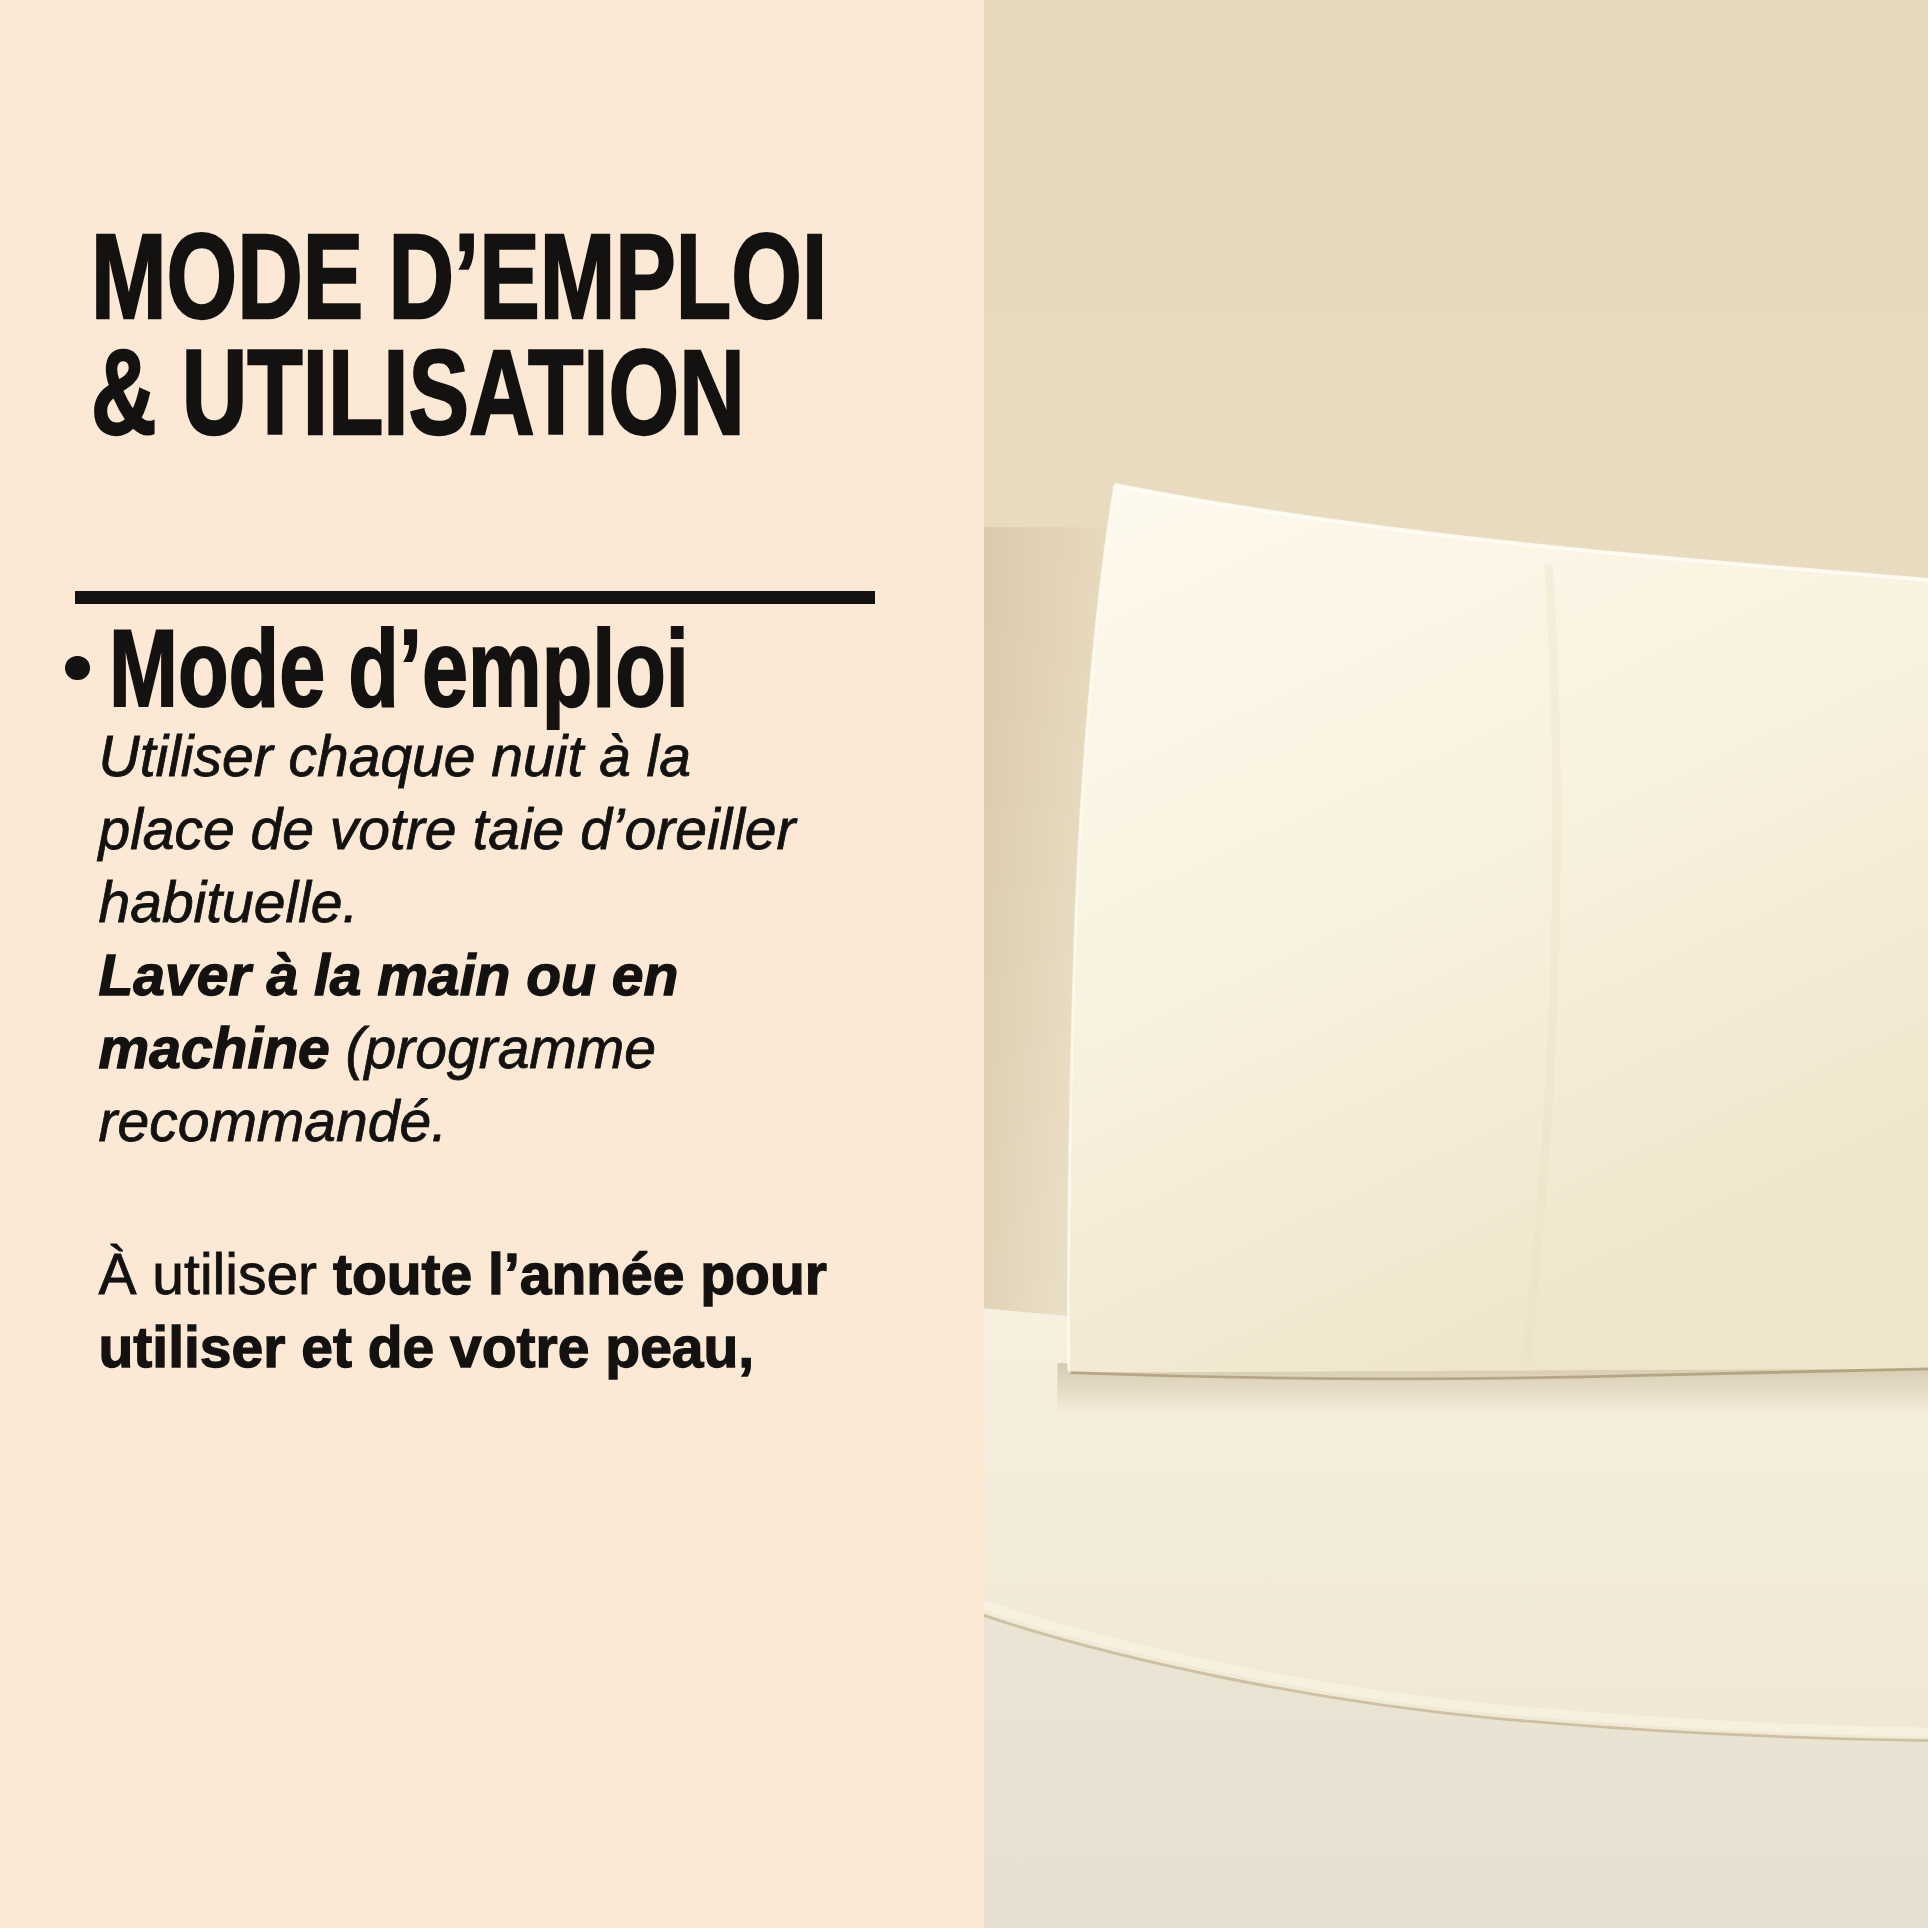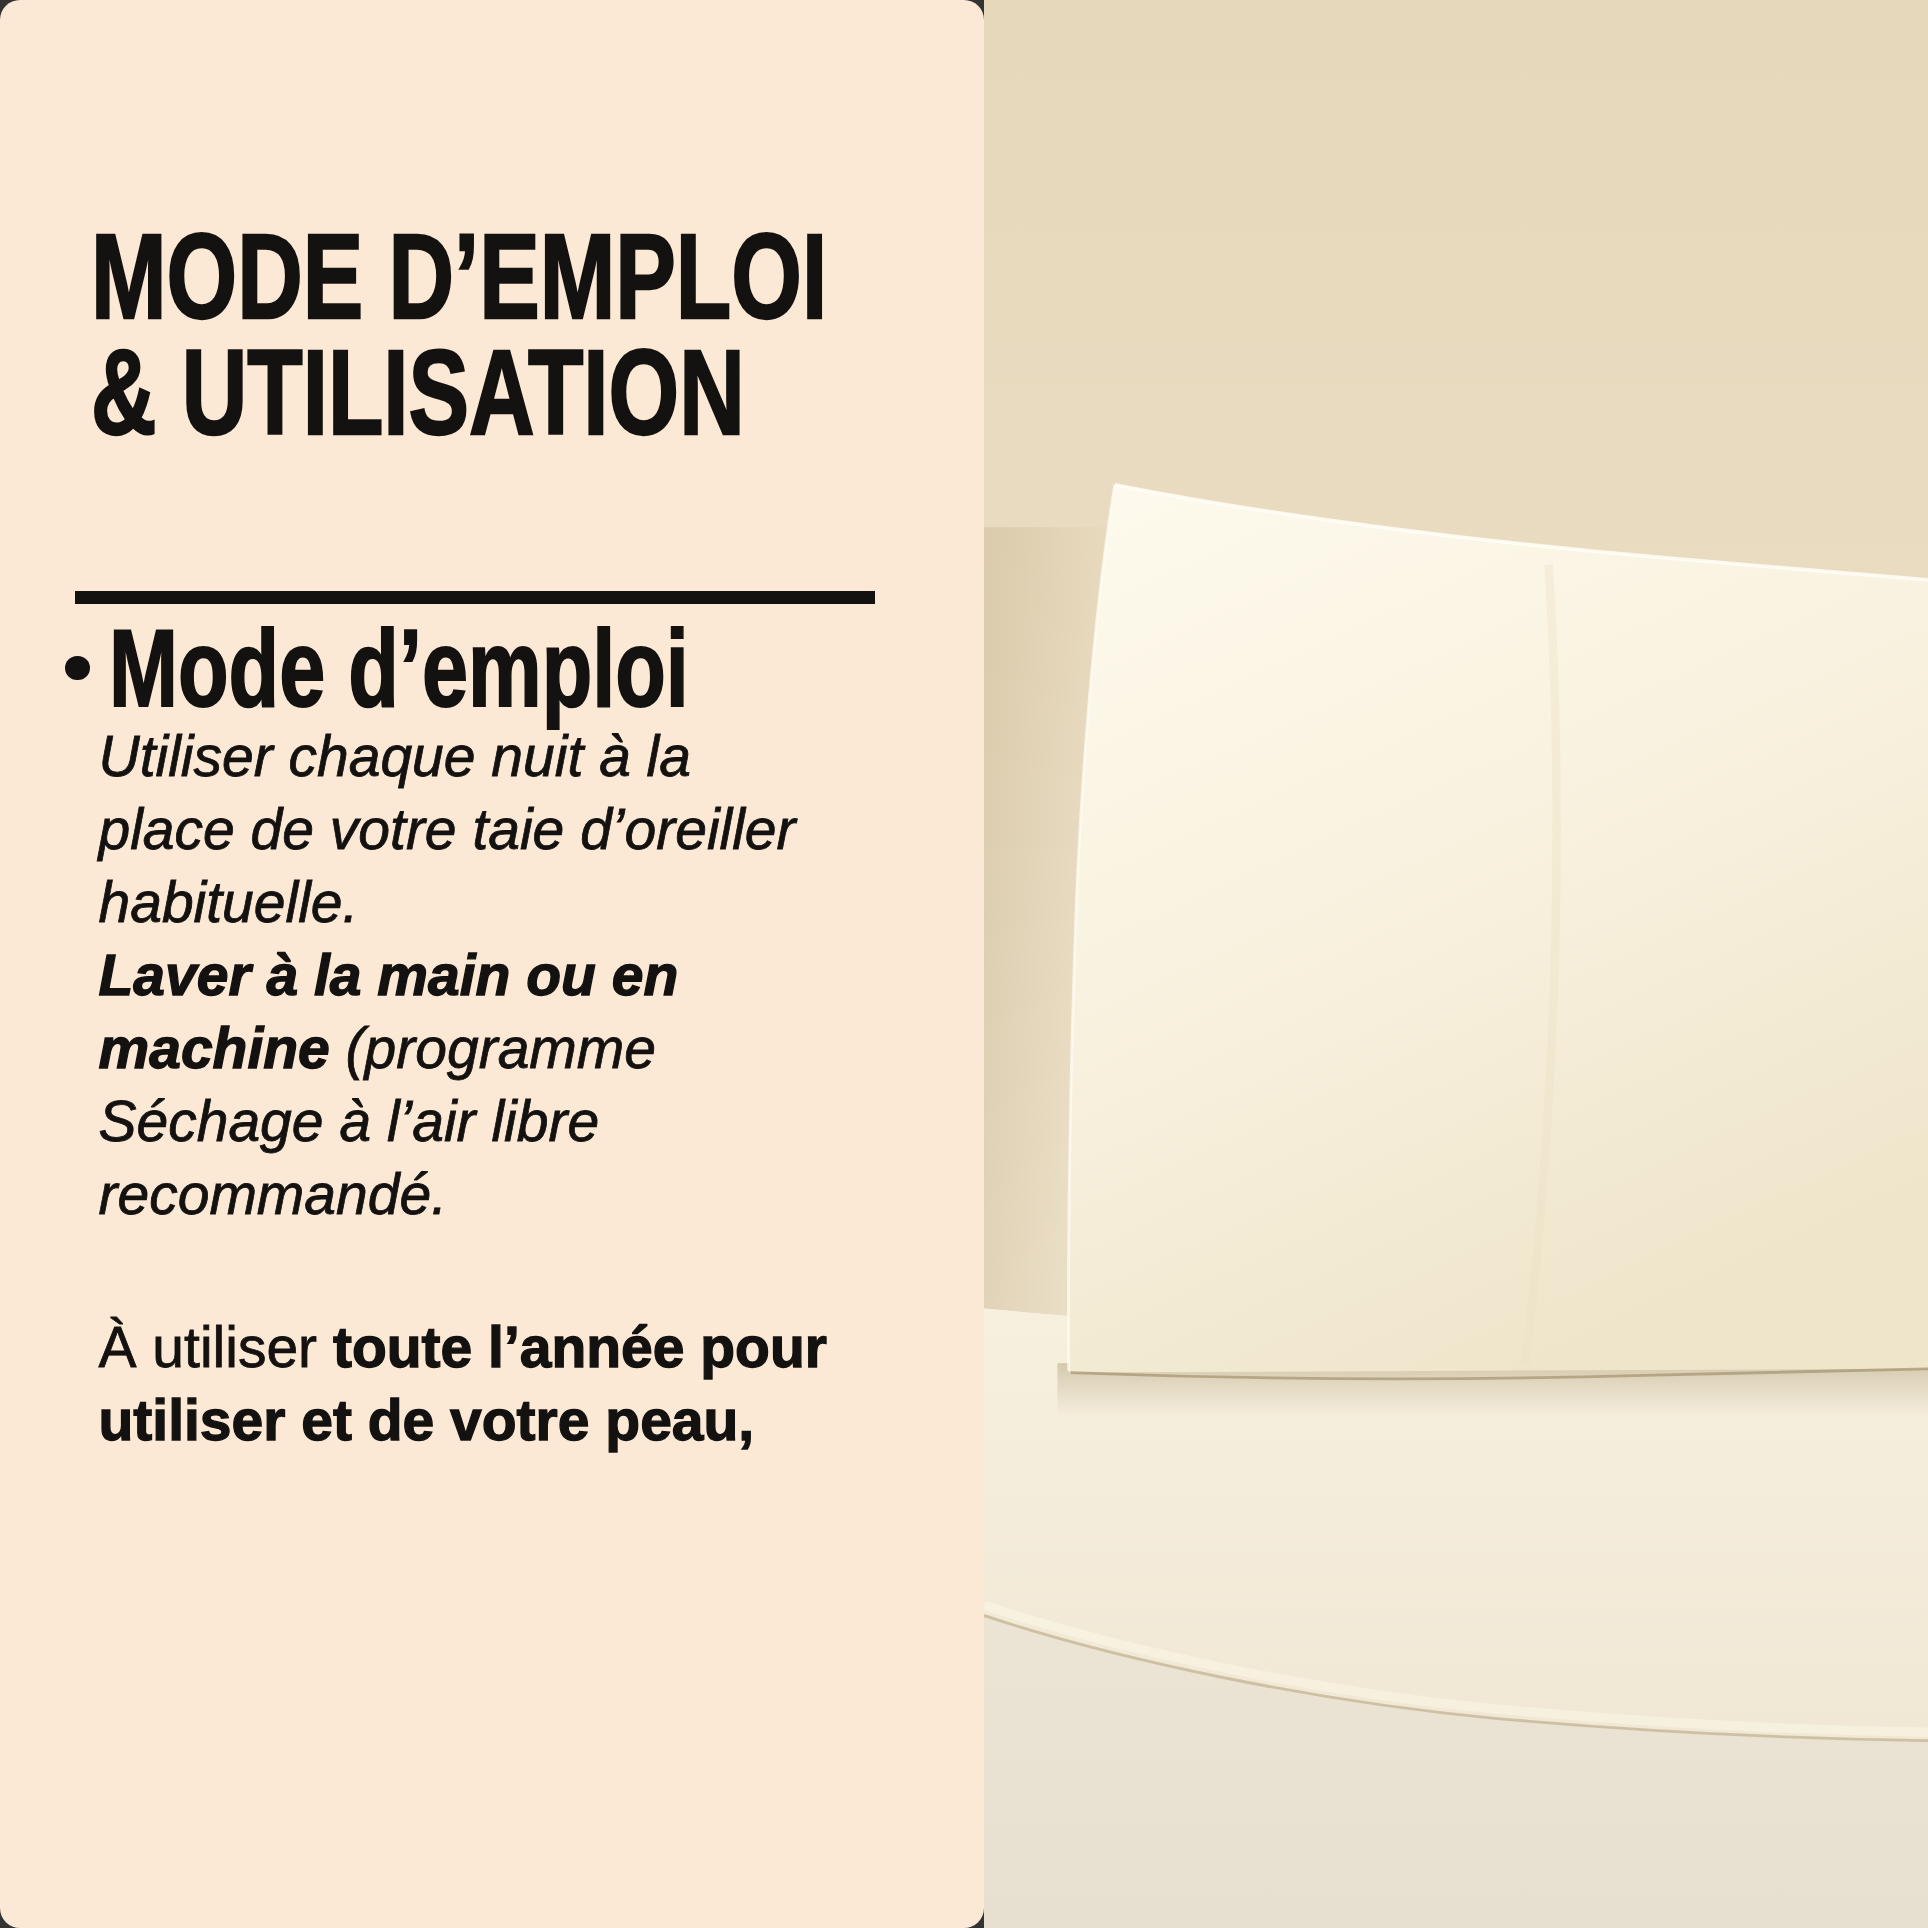--- a/index.html
+++ b/index.html
@@ -5,21 +5,21 @@
   html,body{margin:0;padding:0;background:#333;}
   .canvas{
     position:relative;width:1928px;height:1928px;overflow:hidden;
     font-family:"Liberation Sans",sans-serif;color:var(--text,#141210);
     display:flex;
   }
   
   .left-panel{
     position:relative;width:984px;height:1928px;flex:0 0 984px;
     background:var(--panel_bg,#fce9d5);
-    box-sizing:border-box;padding:218px 0 0 91px;border-radius:20px;
+    box-sizing:border-box;padding:218px 0 0 91px;
   }
   .title{margin:0;font-size:121px;line-height:116px;font-weight:700;
     letter-spacing:0;color:var(--text,#141210);
     -webkit-text-stroke:2.4px var(--text,#141210);}
   .title .tline{display:block;white-space:nowrap;}
   .title .tline>span{display:inline-block;transform:scaleX(.75);transform-origin:0 50%;}
   .divider{position:relative;left:-16px;width:800px;height:13px;
     background:var(--text,#141210);margin-top:141px;}
   .section{display:flex;align-items:center;gap:19px;margin:12.2px 0 0 -26px;
     font-size:109px;line-height:104px;font-weight:700;
@@ -53,21 +53,20 @@
       <span class="dot"></span>
       <span class="stext">Mode d’emploi</span>
     </h2>
 
     <p class="body para1">
       <span class="ln">Utiliser chaque nuit à la</span>
       <span class="ln">place de votre taie d’oreiller</span>
       <span class="ln">habituelle.</span>
       <span class="ln b">Laver à la main ou en</span>
       <span class="ln"><span class="b">machine</span><span> (programme</span></span>
-      <span class="ln">Séchage à l’air libre</span>
       <span class="ln">recommandé.</span>
     </p>
 
     <p class="body para2">
       <span class="ln"><span>À utiliser </span><span class="b">toute l’année pour</span></span>
       <span class="ln b">utiliser et de votre peau,</span>
     </p>
   </section>
 
   <section class="photo-panel">

